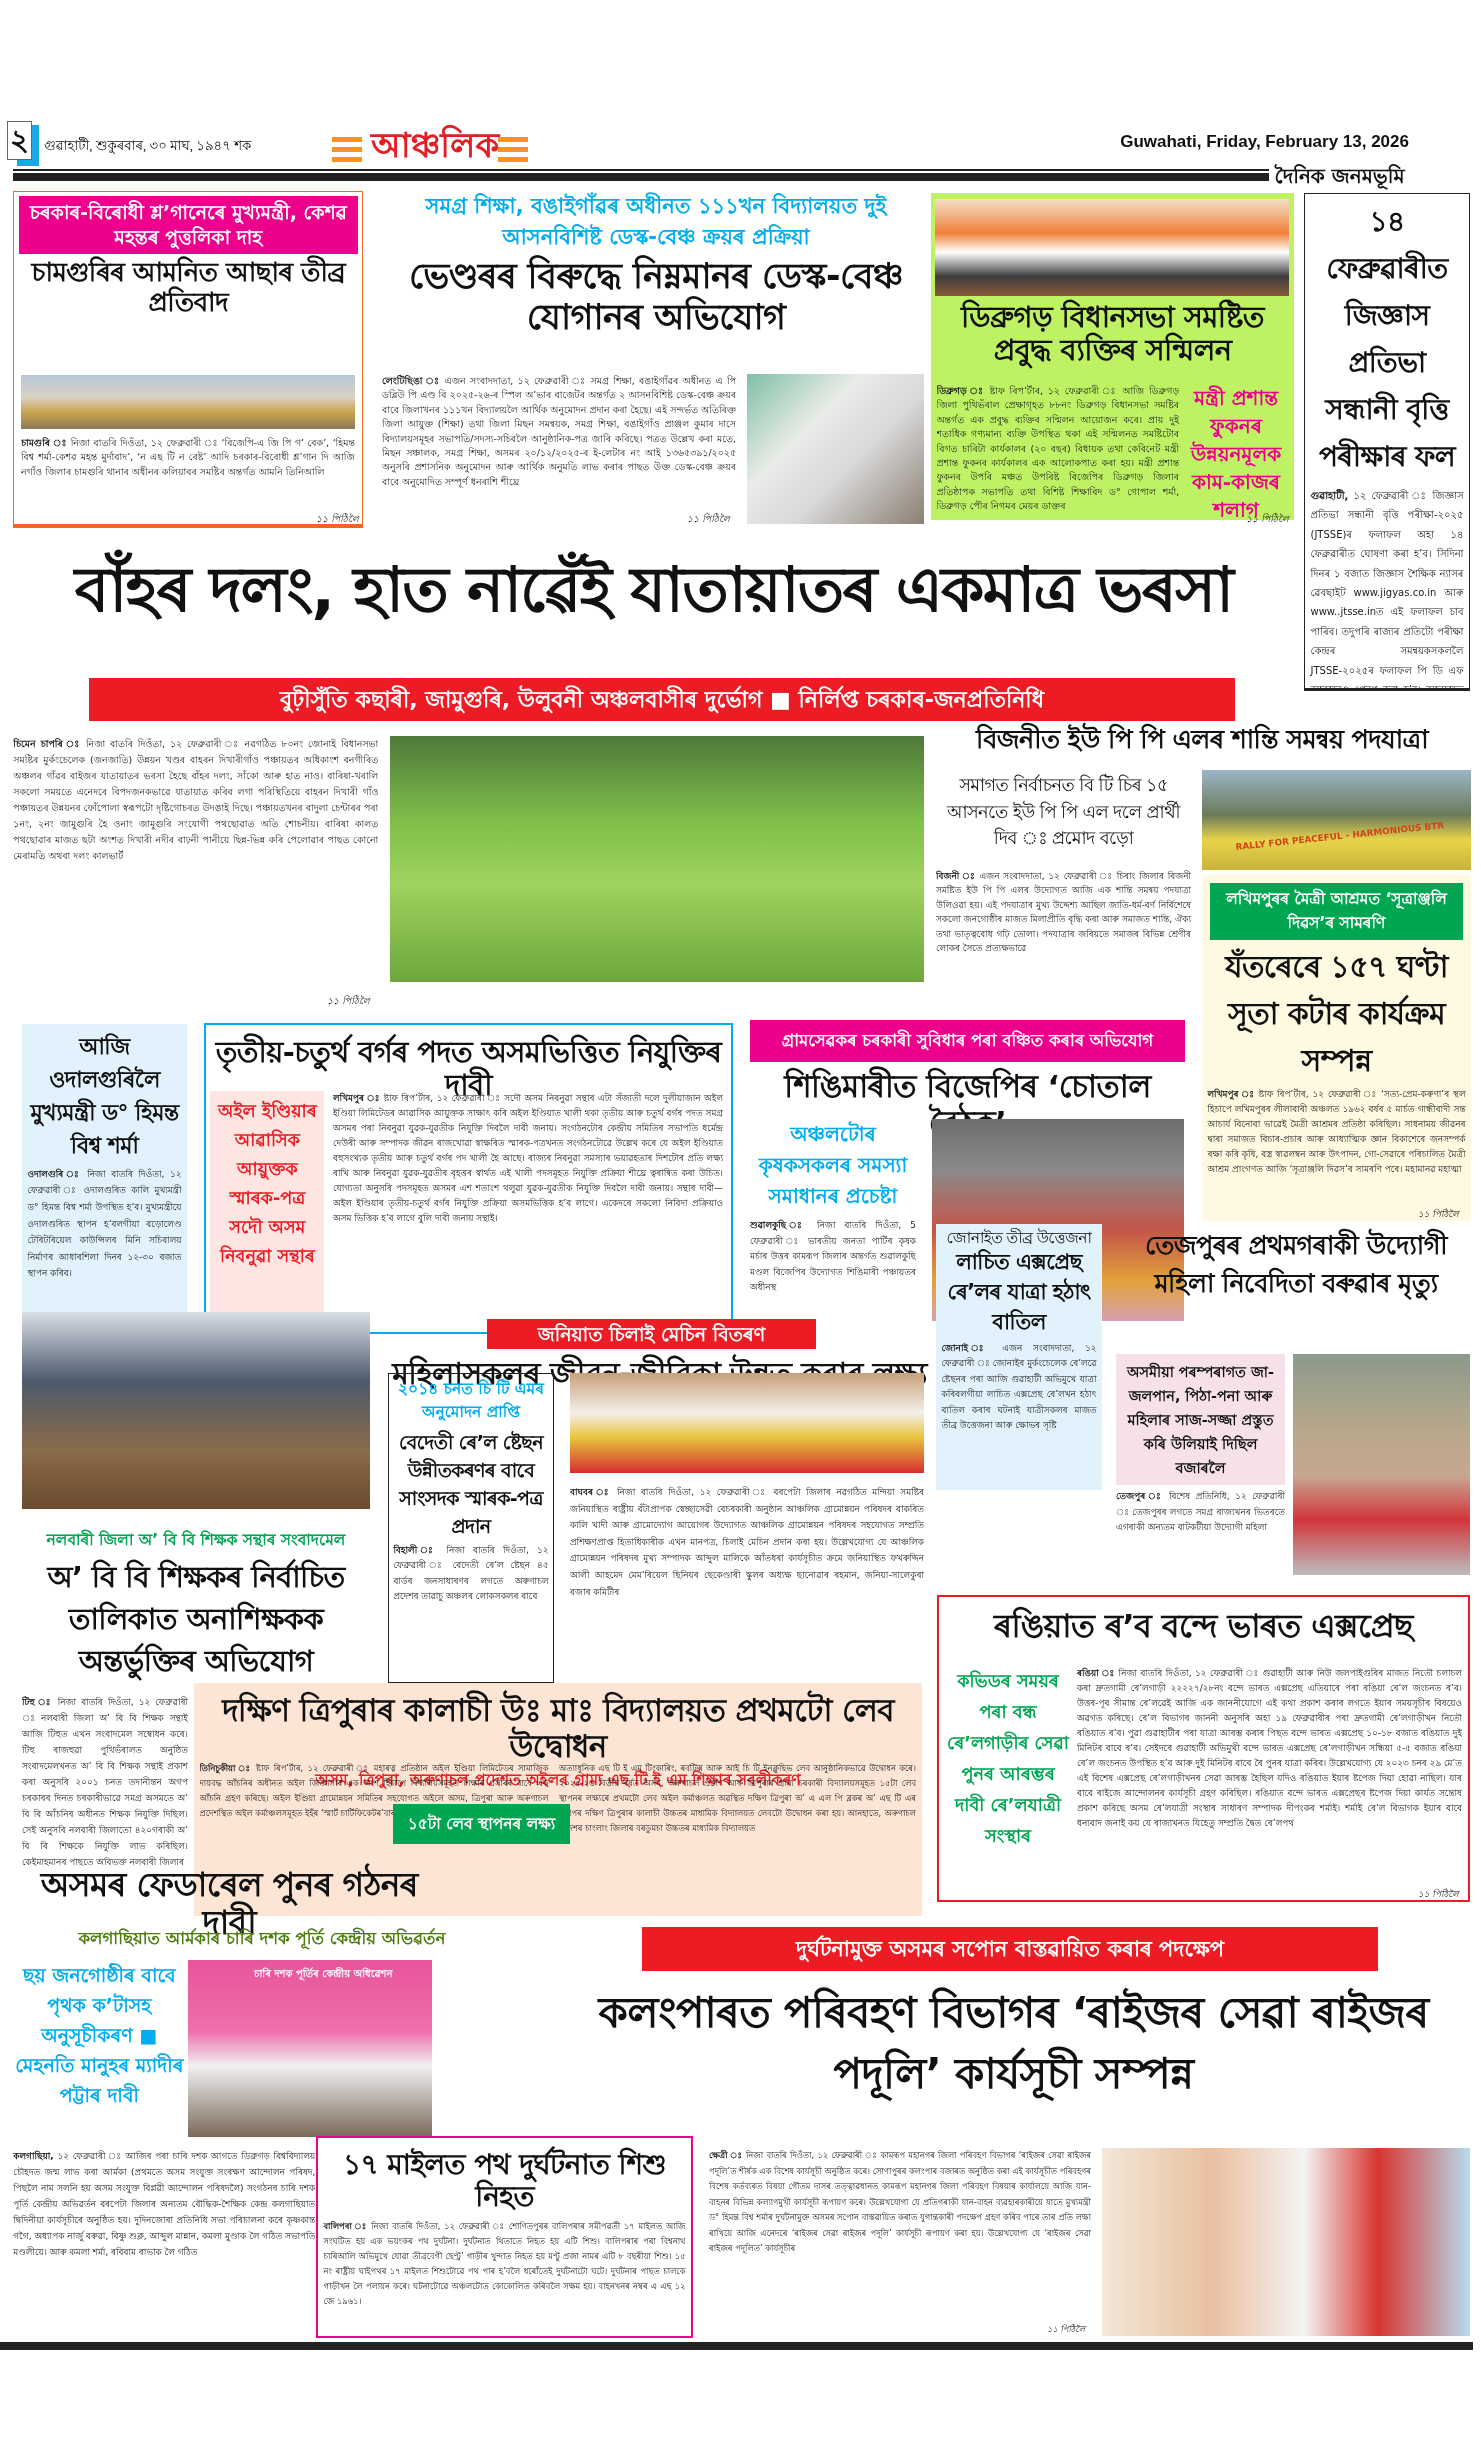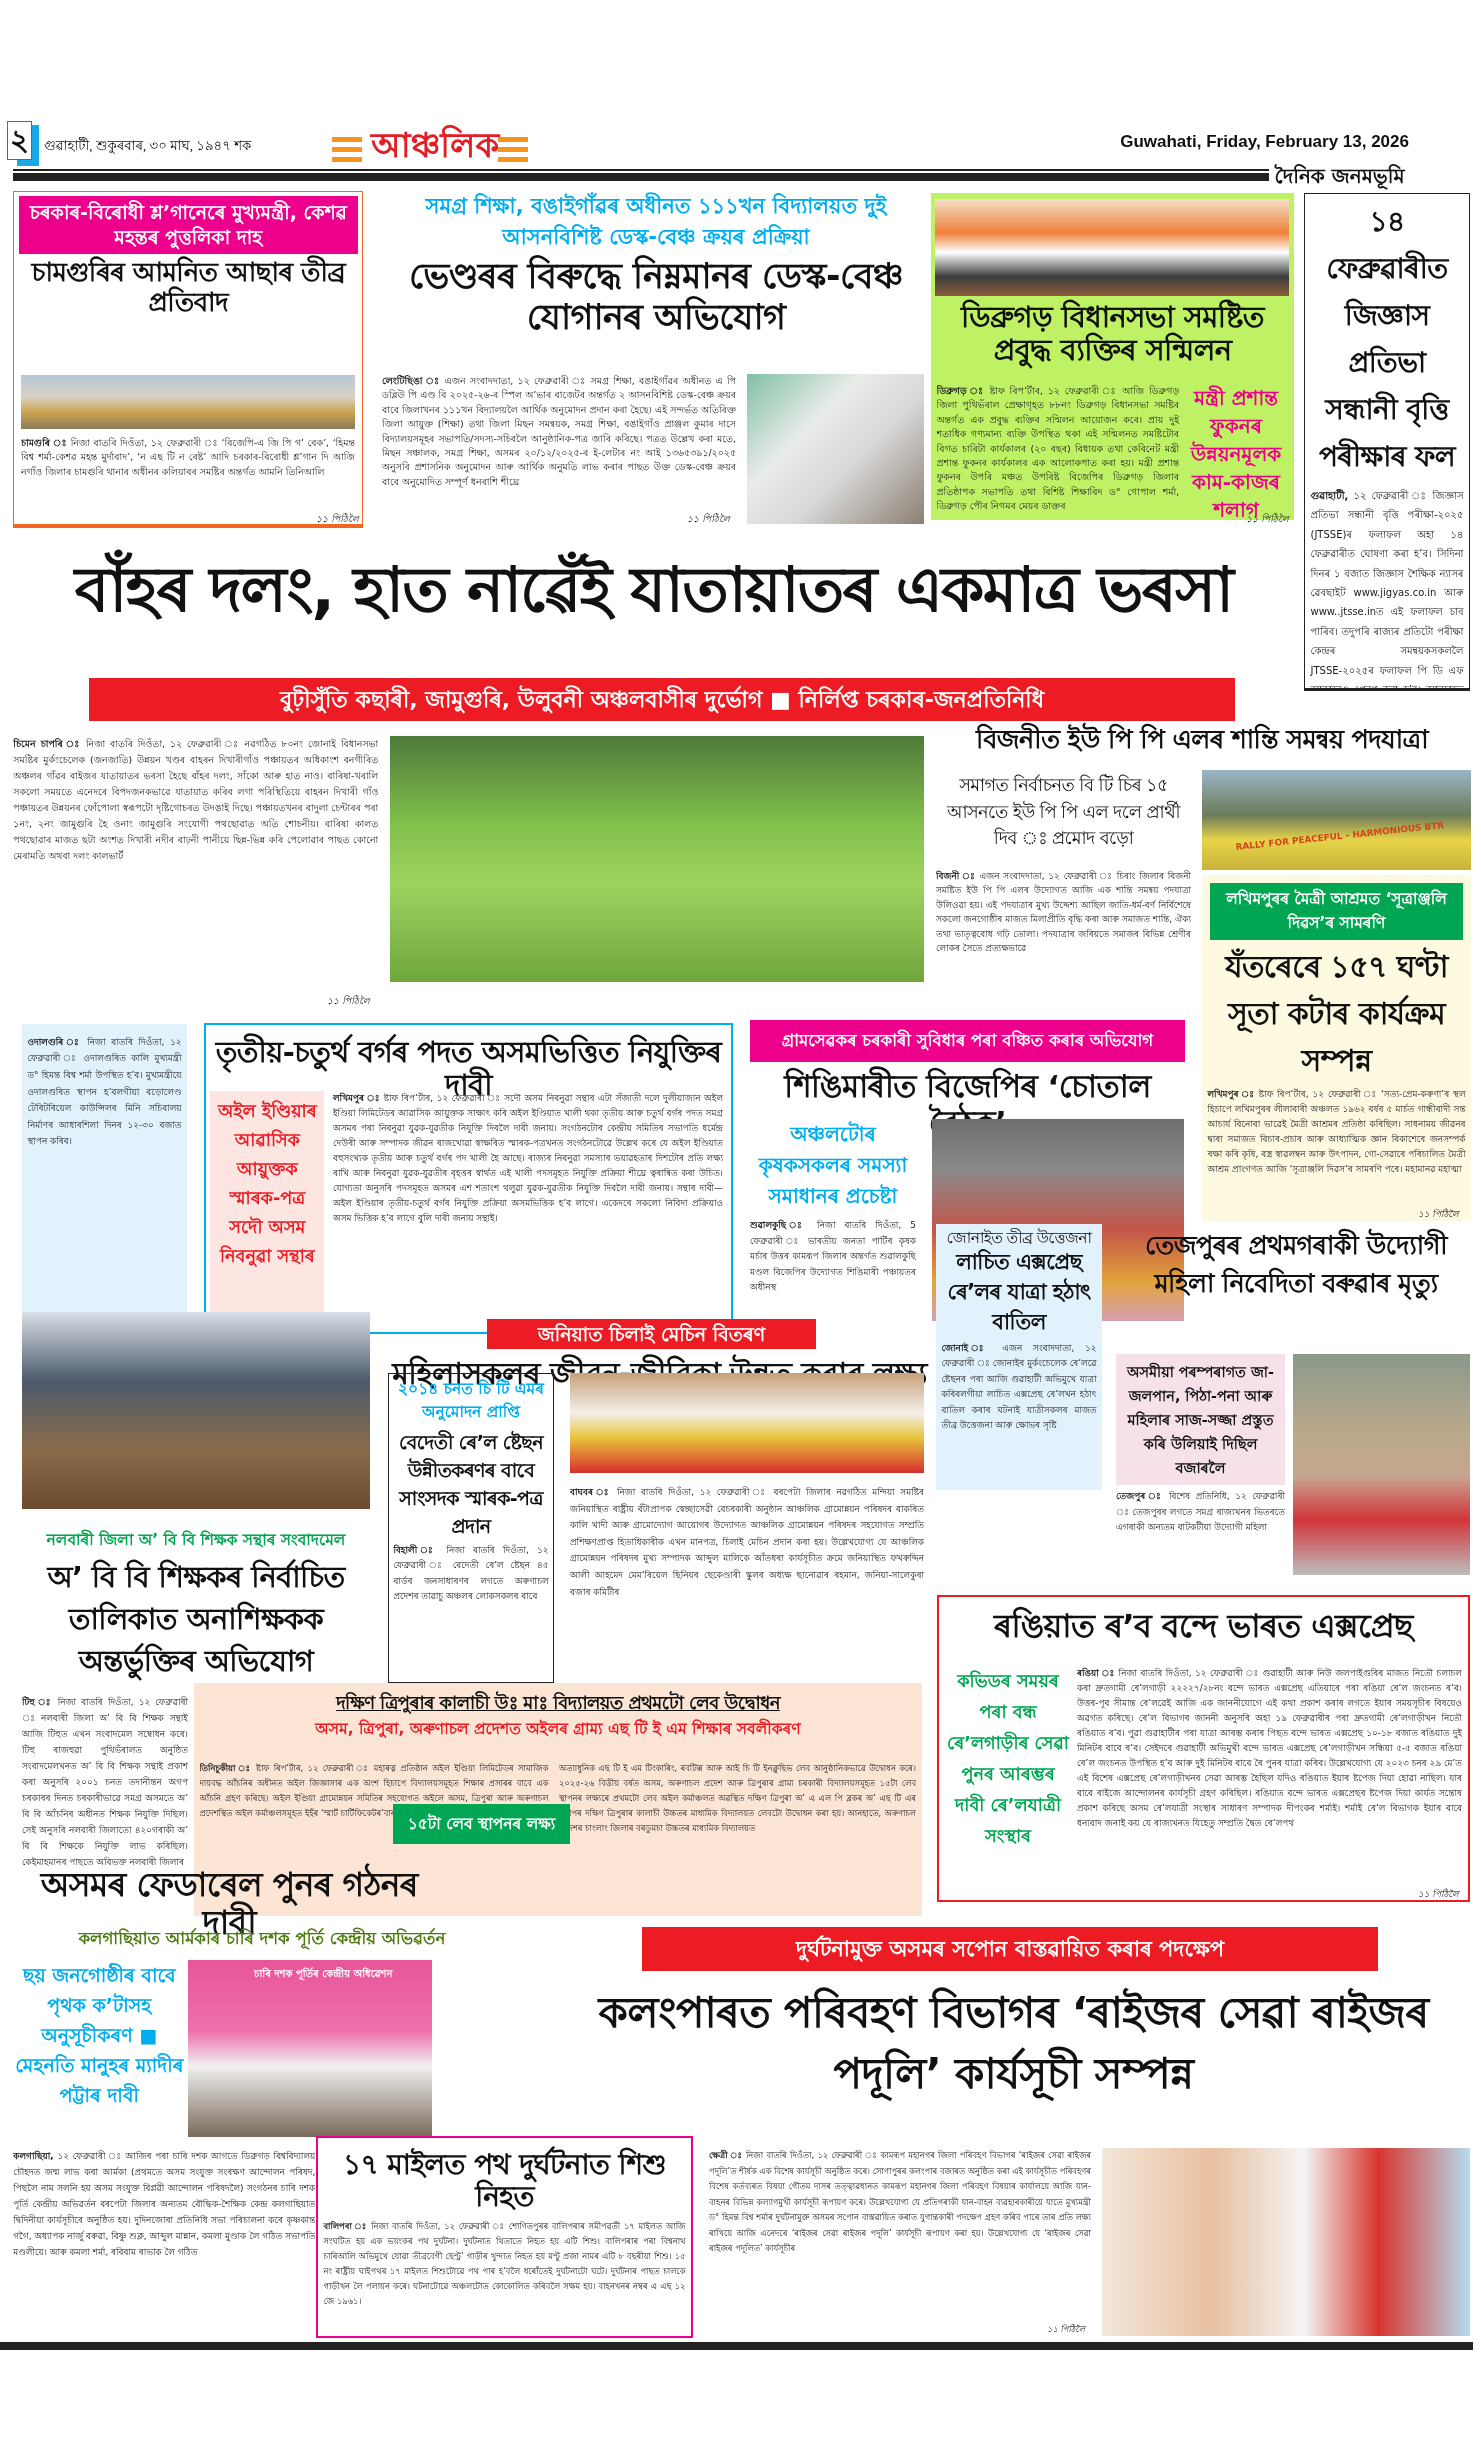--- a/index.html
+++ b/index.html
@@ -100,20 +100,21 @@
 <div class="abs" style="left:1202px;top:875px;width:269px;height:346px;background:#fef9e1;">
   <div style="margin:7.8px 7.8px 0;background:#00a651;color:#fff;font-size:15.5px;line-height:24px;text-align:center;font-weight:bold;padding:4.4px;">লখিমপুৰৰ মৈত্ৰী আশ্ৰমত ‘সূত্ৰাঞ্জলি দিৱস’ৰ সামৰণি</div>
   <div class="hl-black" style="font-size:30px;line-height:47px;margin-top:3.3px;">যঁতৰেৰে ১৫৭ ঘণ্টা সূতা কটাৰ কাৰ্যক্ৰম সম্পন্ন</div>
   <div class="body-text" style="padding:3.3px 5.5px;font-size:8.9px;line-height:15px;height:150px;overflow:hidden;">
     <span class="dl">লখিমপুৰ ঃ</span>
     <span>ষ্টাফ ৰিপ’ৰ্টাৰ, ১২ ফেব্ৰুৱাৰী ঃ ‘সত্য-প্ৰেম-কৰুণা’ৰ স্থল হিচাপে লখিমপুৰৰ লীলাবাৰী অঞ্চলত ১৯৬২ বৰ্ষৰ ৫ মাৰ্চত গান্ধীবাদী সন্ত আচাৰ্য বিনোবা ভাৱেই মৈত্ৰী আশ্ৰমৰ প্ৰতিষ্ঠা কৰিছিল। সাধনাময় জীৱনৰ দ্বাৰা সমাজত বিচাৰ-প্ৰচাৰ আৰু আধ্যাত্মিক জ্ঞান বিকাশেৰে জনসম্পৰ্ক ৰক্ষা কৰি কৃষি, বস্ত্ৰ স্বাৱলম্বন আৰু উৎপাদন, গো-সেৱাৰে পৰিচালিত মৈত্ৰী আশ্ৰম প্ৰাংগণত আজি ‘সূত্ৰাঞ্জলি দিৱস’ৰ সামৰণি পৰে। মহামানৱ মহাত্মা</span>
   </div>
 </div>
 
 <div class="abs" style="left:22px;top:1024px;width:165px;height:310px;background:#e1f2fc;padding:5.5px;">
+  <div class="hl-black" style="font-size:22px;line-height:33px;">আজি ওদালগুৰিলৈ মুখ্যমন্ত্ৰী ড° হিমন্ত বিশ্ব শৰ্মা</div>
   <div class="body-text" style="font-size:8.9px;line-height:16.6px;margin-top:4.4px;">
     <span class="dl">ওদালগুৰি ঃ</span>
     <span>নিজা বাতৰি দিওঁতা, ১২ ফেব্ৰুৱাৰী ঃ ওদালগুৰিত কালি মুখ্যমন্ত্ৰী ড° হিমন্ত বিশ্ব শৰ্মা উপস্থিত হ’ব। মুখ্যমন্ত্ৰীয়ে ওদালগুৰিত স্থাপন হ’বলগীয়া বড়োলেণ্ড টেৰিটৰিয়েল কাউন্সিলৰ মিনি সচিবালয় নিৰ্মাণৰ আধাৰশিলা দিনৰ ১২-৩০ বজাত স্থাপন কৰিব।</span>
   </div>
 </div>
 
 <div class="abs" style="left:204px;top:1023px;width:529px;height:311px;border:2.2px solid #00aeef;">
   <div class="hl-black" style="font-size:29px;padding:11px 5.5px 5.5px;">তৃতীয়-চতুৰ্থ বৰ্গৰ পদত অসমভিত্তিত নিযুক্তিৰ দাবী</div>
   <div style="position:absolute;left:4.4px;top:66px;width:114px;height:233px;background:#fde6e2;color:#ed1c24;font-weight:bold;font-size:17.7px;line-height:29px;text-align:center;padding:5.5px 3.3px;">অইল ইণ্ডিয়াৰ আৱাসিক আয়ুক্তক স্মাৰক-পত্ৰ সদৌ অসম নিবনুৱা সন্থাৰ</div>
   <div class="body-text" style="position:absolute;left:127px;top:66px;width:390px;height:233px;overflow:hidden;font-size:8.9px;line-height:15px;">
@@ -177,21 +178,21 @@
 <div class="abs" style="left:937px;top:1595px;width:533px;height:307px;border:2.2px solid #ed1c24;">
   <div class="hl-black" style="font-size:32px;padding:11px 5.5px 5.5px;">ৰঙিয়াত ৰ’ব বন্দে ভাৰত এক্সপ্ৰেছ</div>
   <div style="position:absolute;left:5.5px;top:69px;width:127px;color:#00a651;font-weight:bold;font-size:17.7px;line-height:31px;text-align:center;">কভিডৰ সময়ৰ পৰা বন্ধ ৰে’লগাড়ীৰ সেৱা পুনৰ আৰম্ভৰ দাবী ৰে’লযাত্ৰী সংস্থাৰ</div>
   <div class="body-text" style="position:absolute;left:138px;top:69px;width:385px;height:227px;overflow:hidden;font-size:8.9px;line-height:15px;">
     <span class="dl">ৰঙিয়া ঃ</span>
     <span>নিজা বাতৰি দিওঁতা, ১২ ফেব্ৰুৱাৰী ঃ গুৱাহাটী আৰু নিউ জলপাইগুৰিৰ মাজত নিতৌ চলাচল কৰা দ্ৰুতগামী ৰে’লগাড়ী ২২২২৭/২৮নং বন্দে ভাৰত এক্সপ্ৰেছ এতিয়াৰে পৰা ৰঙিয়া ৰে’ল জংচনত ৰ’ব। উত্তৰ-পূব সীমান্ত ৰে’লৱেই আজি এক জাননীযোগে এই কথা প্ৰকাশ কৰাৰ লগতে ইয়াৰ সময়সূচীৰ বিষয়েও অৱগত কৰিছে। ৰে’ল বিভাগৰ জাননী অনুসৰি অহা ১৯ ফেব্ৰুৱাৰীৰ পৰা দ্ৰুতগামী ৰে’লগাড়ীখন নিতৌ ৰঙিয়াত ৰ’ব। পুৱা গুৱাহাটীৰ পৰা যাত্ৰা আৰম্ভ কৰাৰ পিছত বন্দে ভাৰত এক্সপ্ৰেছ ১০-১৮ বজাত ৰঙিয়াত দুই মিনিটৰ বাবে ৰ’ব। সেইদৰে গুৱাহাটী অভিমুখী বন্দে ভাৰত এক্সপ্ৰেছ ৰে’লগাড়ীখন সন্ধিয়া ৫-৫ বজাত ৰঙিয়া ৰে’ল জংচনত উপস্থিত হ’ব আৰু দুই মিনিটৰ বাবে ৰৈ পুনৰ যাত্ৰা কৰিব। উল্লেখযোগ্য যে ২০২৩ চনৰ ২৯ মে’ত এই বিশেষ এক্সপ্ৰেছ ৰে’লগাড়ীখনৰ সেৱা আৰম্ভ হৈছিল যদিও ৰঙিয়াত ইয়াৰ ষ্টপেজ দিয়া হোৱা নাছিল। যাৰ বাবে ৰাইজে আন্দোলনৰ কাৰ্যসূচী গ্ৰহণ কৰিছিল। ৰঙিয়াত বন্দে ভাৰত এক্সপ্ৰেছৰ ষ্টপেজ দিয়া কাৰ্যত সন্তোষ প্ৰকাশ কৰিছে অসম ৰে’লযাত্ৰী সংস্থাৰ সাধাৰণ সম্পাদক দীপংকৰ শৰ্মাই। শৰ্মাই ৰে’ল বিভাগক ইয়াৰ বাবে ধন্যবাদ জনাই কয় যে ৰাজ্যখনত যিহেতু সম্প্ৰতি দ্বৈত ৰে’লপথ</span>
   </div>
 </div>
 
 <div class="abs" style="left:194px;top:1683px;width:728px;height:233px;background:#fde5d6;">
-  <div class="hl-black" style="font-size:18px;padding:10px 5.5px 3.3px;text-decoration:underline;">দক্ষিণ ত্ৰিপুৰাৰ কালাচী উঃ মাঃ বিদ্যালয়ত প্ৰথমটো লেব উদ্বোধন</div>
+  <div class="hl-black" style="font-size:31px;padding:10px 5.5px 3.3px;">দক্ষিণ ত্ৰিপুৰাৰ কালাচী উঃ মাঃ বিদ্যালয়ত প্ৰথমটো লেব উদ্বোধন</div>
   <div style="color:#ed1c24;font-weight:bold;font-size:15.5px;text-align:center;">অসম, ত্ৰিপুৰা, অৰুণাচল প্ৰদেশত অইলৰ গ্ৰাম্য এছ টি ই এম শিক্ষাৰ সবলীকৰণ</div>
   <div class="body-text" style="position:absolute;left:5.5px;top:78px;width:349px;height:150px;overflow:hidden;font-size:8.3px;line-height:15px;">
     <span class="dl">তিনিচুকীয়া ঃ</span>
     <span>ষ্টাফ ৰিপ’ৰ্টাৰ, ১২ ফেব্ৰুৱাৰী ঃ মহাৰত্ন প্ৰতিষ্ঠান অইল ইণ্ডিয়া লিমিটেডৰ সামাজিক দায়বদ্ধ আঁচনিৰ অধীনত অইল জিজ্ঞাসাৰ এক অংশ হিচাপে বিদ্যালয়সমূহত শিক্ষাৰ প্ৰসাৰৰ বাবে এক আঁচনি গ্ৰহণ কৰিছে। অইল ইণ্ডিয়া গ্ৰামোন্নয়ন সমিতিৰ সহযোগত অইলে অসম, ত্ৰিপুৰা আৰু অৰুণাচল প্ৰদেশস্থিত অইল কৰ্মাঞ্চলসমূহত ইহঁৰ ‘স্মাৰ্ট চাৰ্টিফিকেটৰ’বাৰা স্বীকৃতিপ্ৰাপ্ত</span>
   </div>
   <div class="body-text" style="position:absolute;left:365px;top:78px;width:357px;height:150px;overflow:hidden;font-size:8.3px;line-height:15px;">
     <span>অত্যাধুনিক এছ টি ই এম টিংকাৰিং, ৰবটিক্স আৰু আই চি টি ইনক্লুছিভ লেব আনুষ্ঠানিকভাৱে উদ্বোধন কৰে। ২০২৫-২৬ বিত্তীয় বৰ্ষত অসম, অৰুণাচল প্ৰদেশ আৰু ত্ৰিপুৰাৰ গ্ৰাম্য চৰকাৰী বিদ্যালয়সমূহত ১৫টা লেব স্থাপনৰ লক্ষ্যৰে প্ৰথমটো লেব অইল কৰ্মাঞ্চলত অৱস্থিত দক্ষিণ ত্ৰিপুৰা অ’ এ এল পি ব্লকৰ অ’ এছ টি এৰ সমীপৰ দক্ষিণ ত্ৰিপুৰাৰ কালাচী উচ্চতৰ মাধ্যমিক বিদ্যালয়ত লেবটো উদ্বোধন কৰা হয়। আনহাতে, অৰুণাচল প্ৰদেশৰ চাংলাং জিলাৰ বৰডুমচা উচ্চতৰ মাধ্যমিক বিদ্যালয়ত</span>
   </div>
   <div style="position:absolute;left:199px;top:121px;width:177px;height:40px;background:#00a651;color:#fff;font-size:15.5px;font-weight:bold;line-height:40px;text-align:center;">১৫টা লেব স্থাপনৰ লক্ষ্য</div>
 </div>

